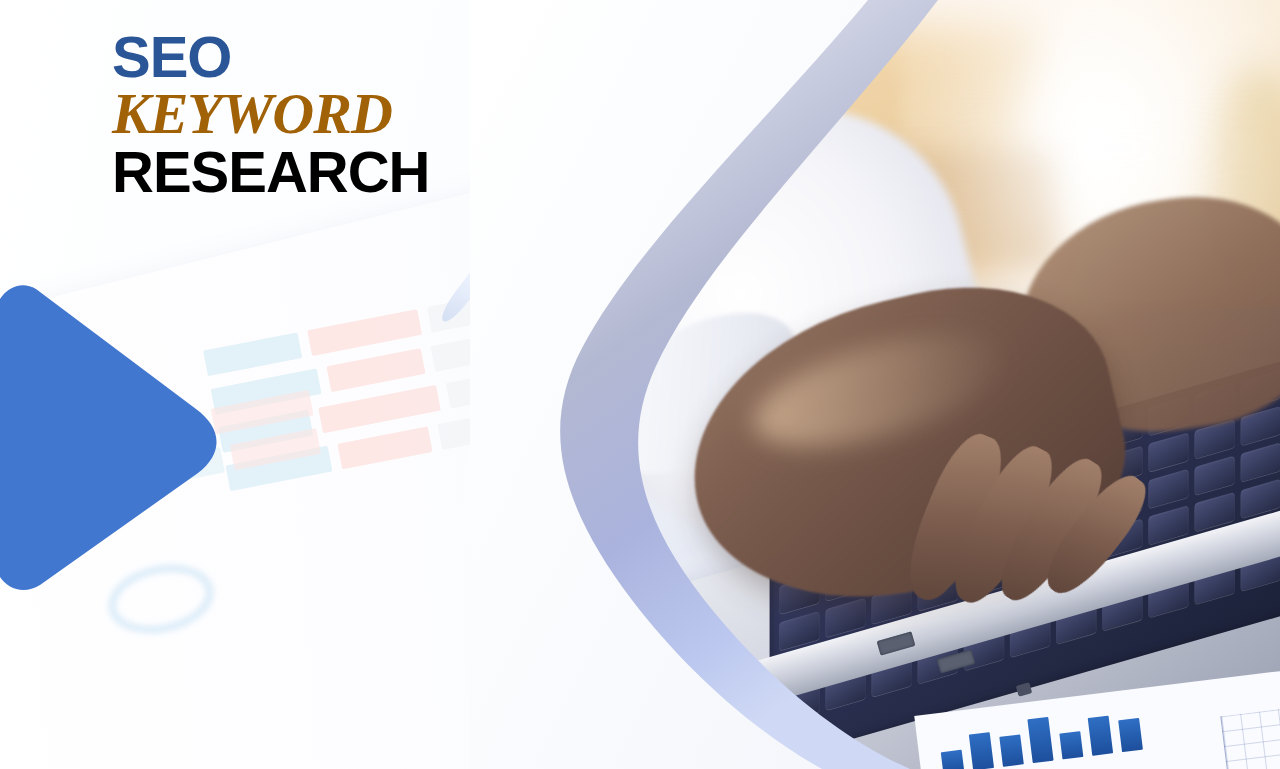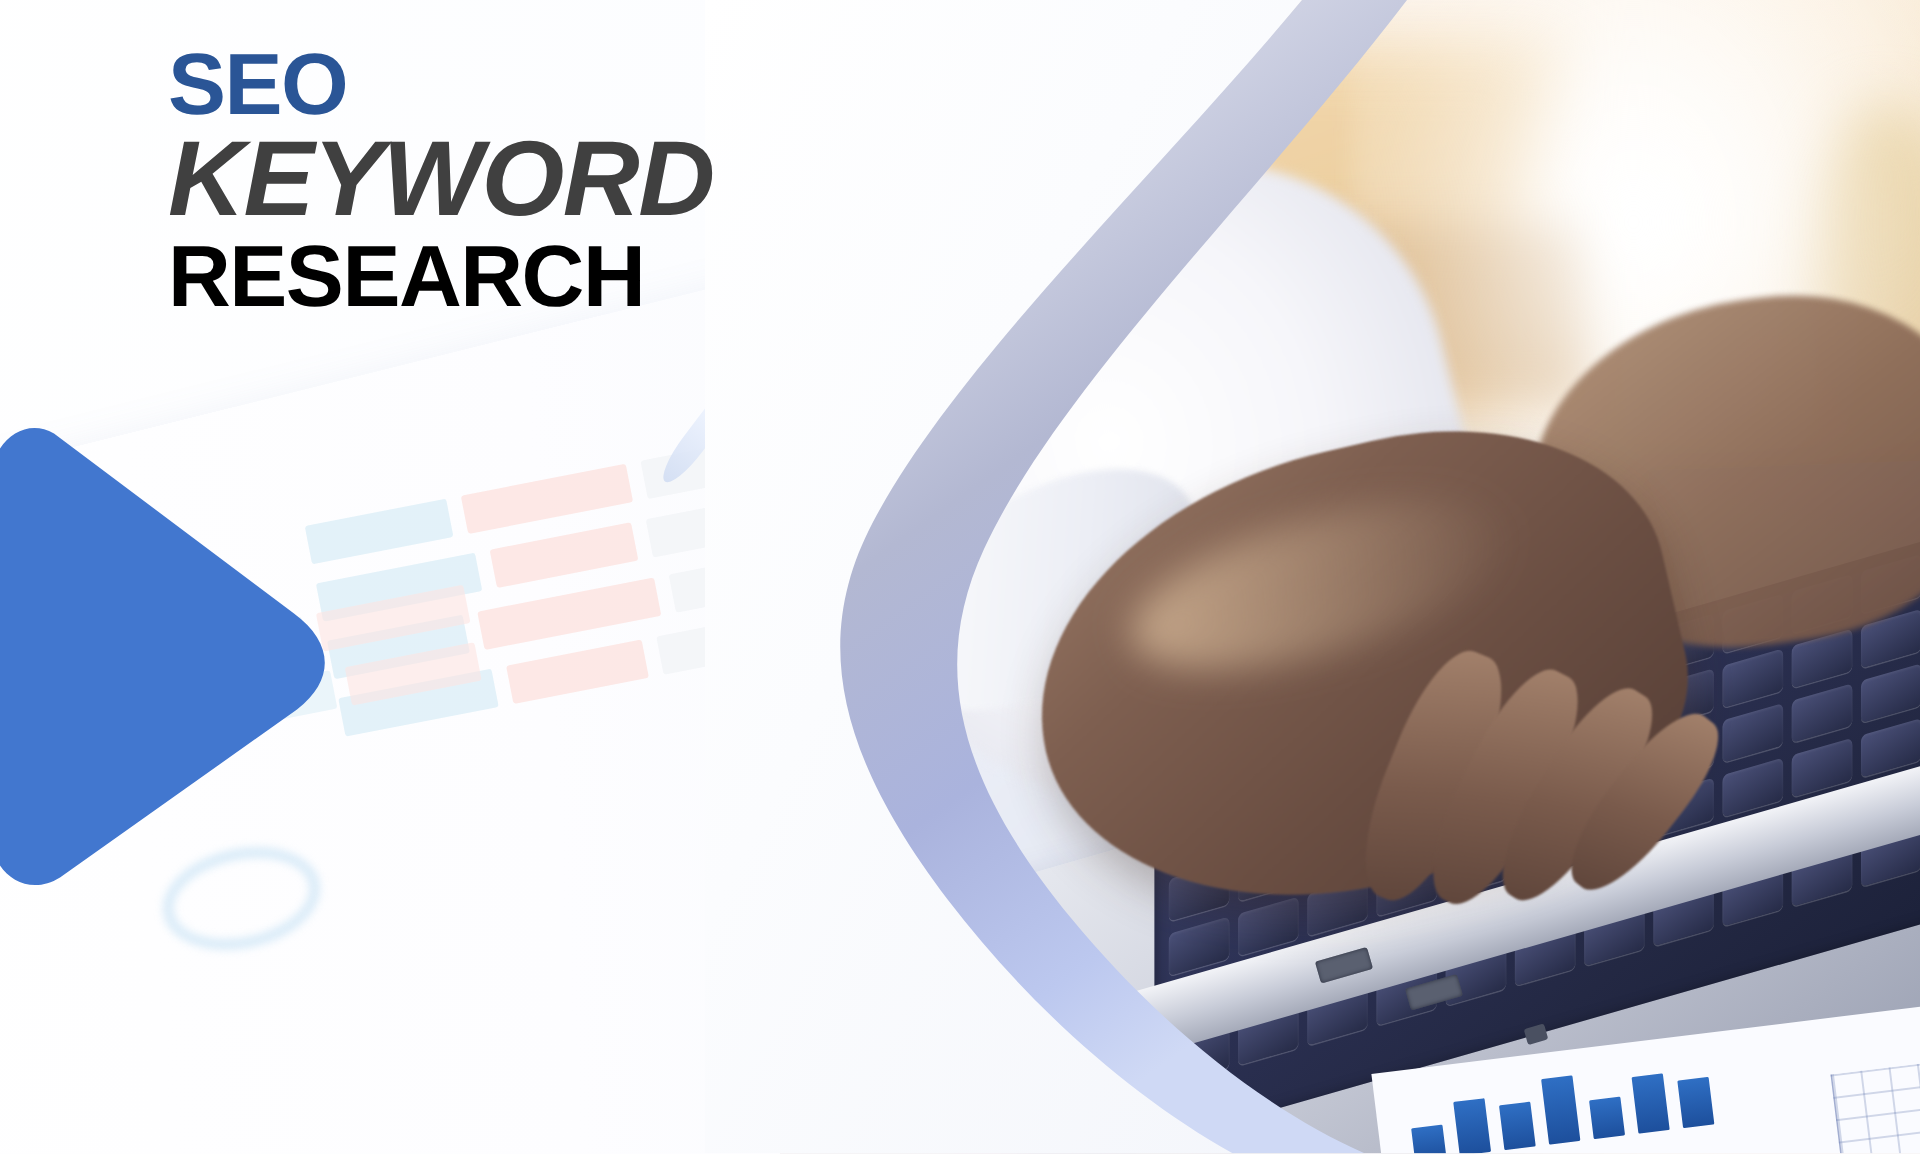--- a/index.html
+++ b/index.html
@@ -243,21 +243,21 @@
     position:absolute;left:112px;top:28px;width:520px;
     line-height:.99;letter-spacing:-1px;
   }
   .hl-line{
     display:block;
     font-family:"Liberation Sans","DejaVu Sans",sans-serif;
     font-weight:700;font-size:58px;
     text-transform:uppercase;
   }
   .hl-seo{color:#2a5596;}
-  .hl-keyword{color:#404040;font-style:italic;font-size:71px;}
+  .hl-keyword{color:#a16207;font-style:italic;font-size:58px;font-family:Liberation Serif, serif;}
   .hl-research{color:#000000;}
 
   .subhead{
     position:absolute;left:0;top:516px;width:770px;
     text-align:center;color:#000000;
     font-family:"Liberation Sans","DejaVu Sans",sans-serif;
     font-weight:700;line-height:1.14;
     letter-spacing:-.4px;
   }
   .sub-l{display:block;}

